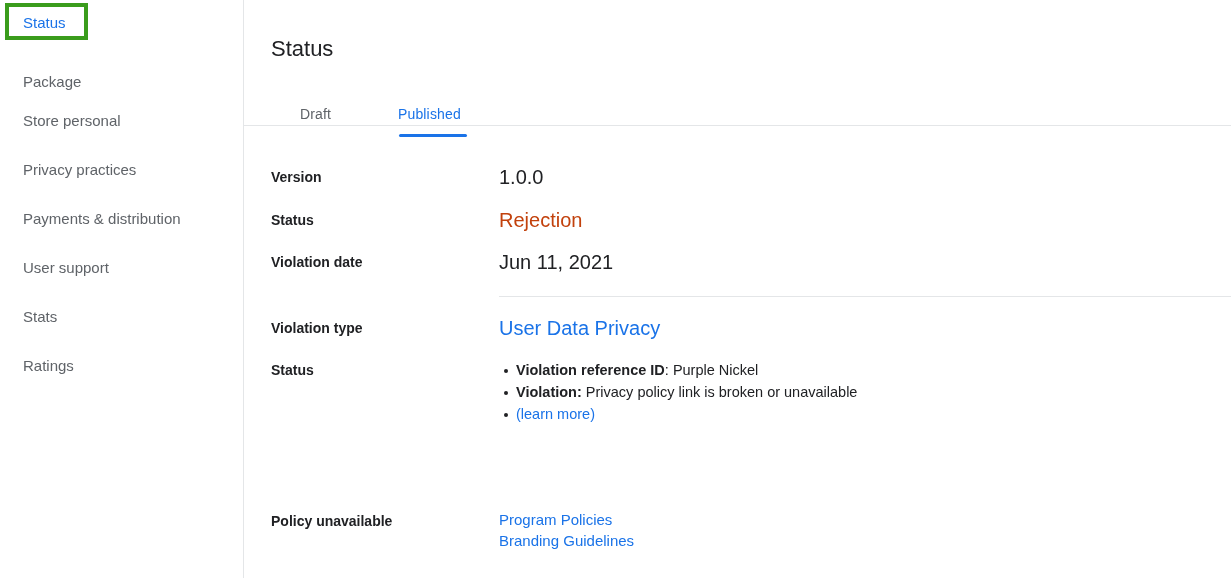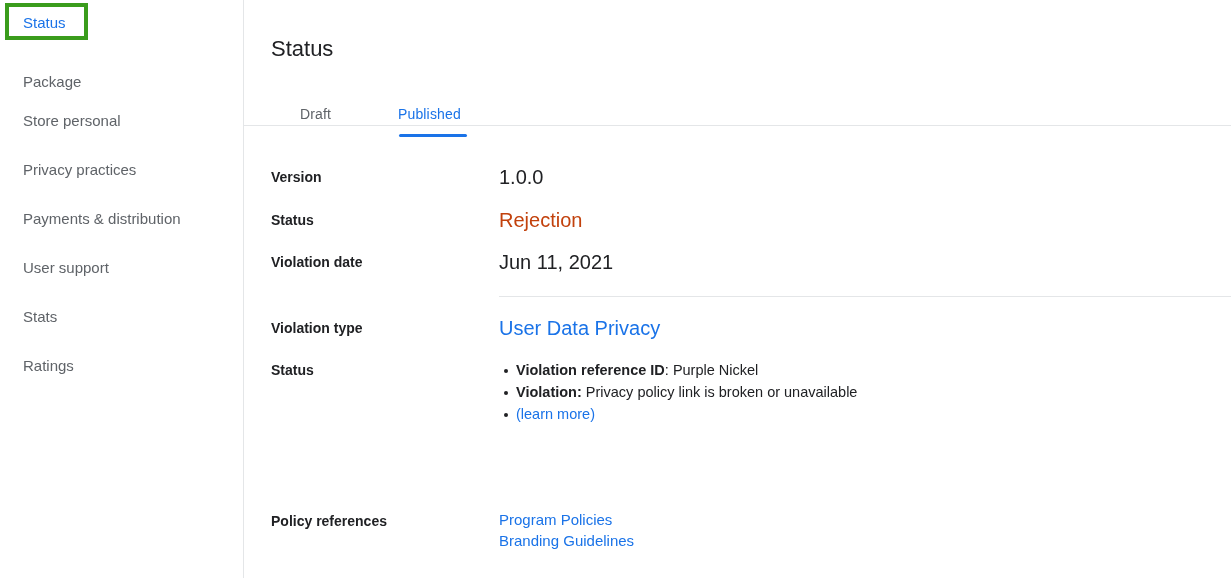--- a/index.html
+++ b/index.html
@@ -244,21 +244,21 @@
         <b>Violation reference ID</b><span>: </span><span>Purple Nickel</span>
       </li>
       <li>
         <b>Violation:</b><span> Privacy policy link is broken or unavailable</span>
       </li>
       <li>
         <span class="sub-line"><a class="link" href="#">(learn more)</a></span>
       </li>
     </ul>
 
-    <div class="field-label" style="top:511px;">Policy references</div>
+    <div class="field-label" style="top:511px;">Policy unavailable</div>
 
     <ul id="policy-list">
       <li>
         <a class="link" href="#">Program Policies</a>
       </li>
       <li>
         <a class="link" href="#">Branding Guidelines</a>
       </li>
     </ul>
 

